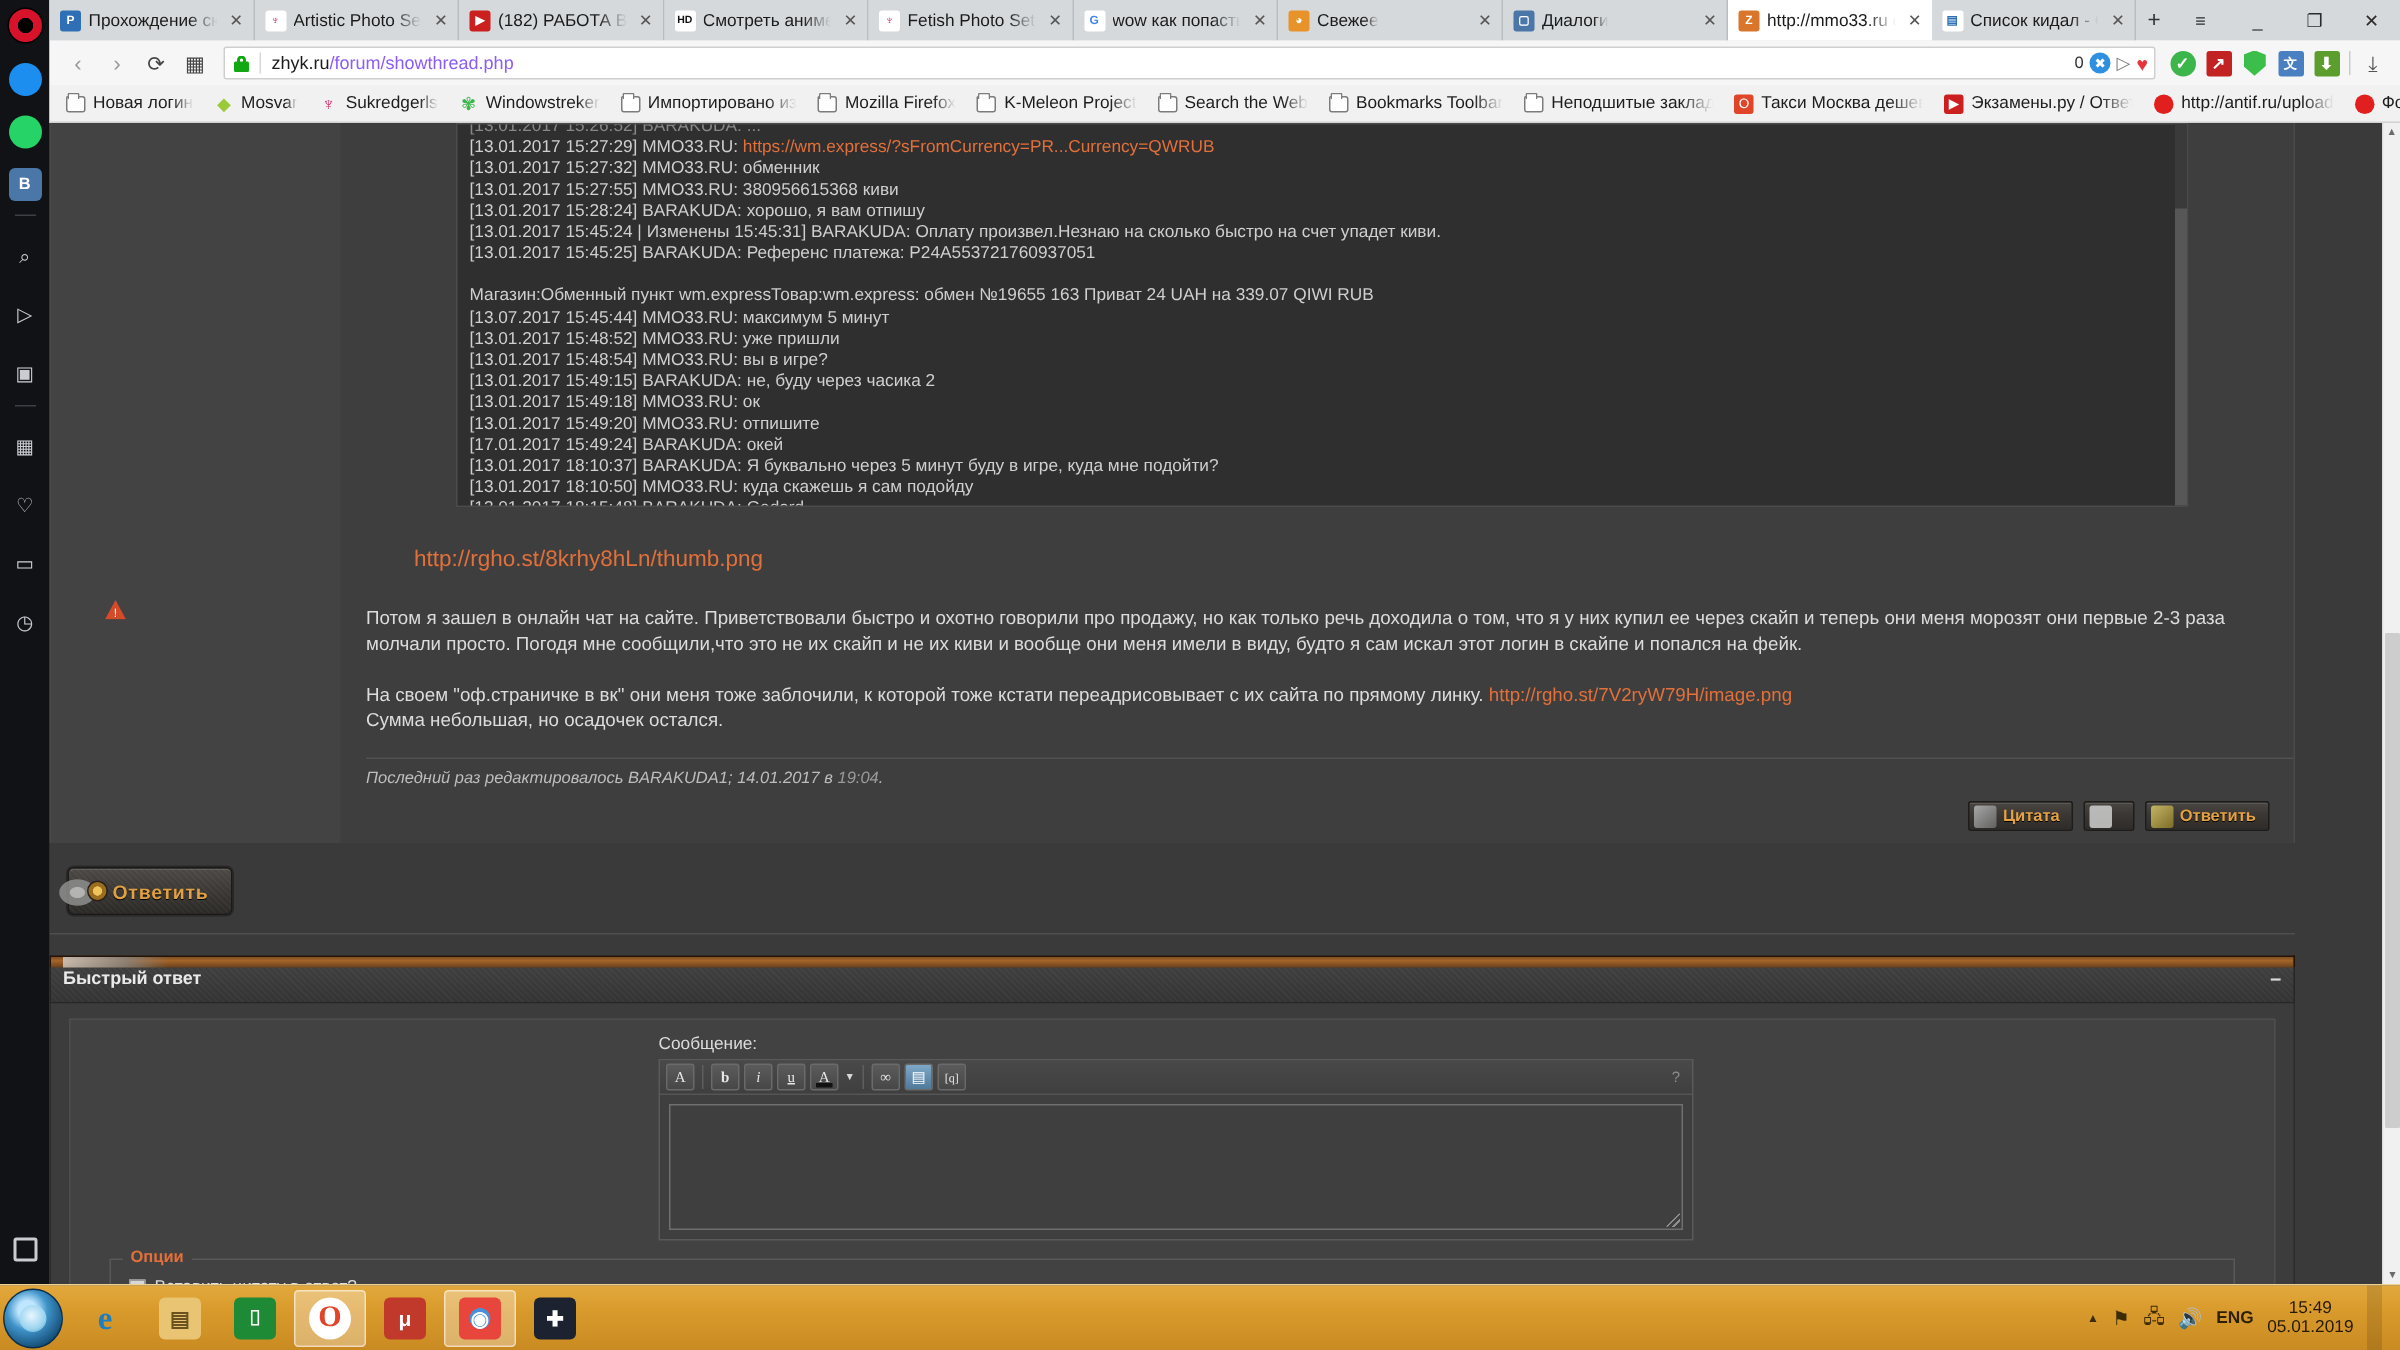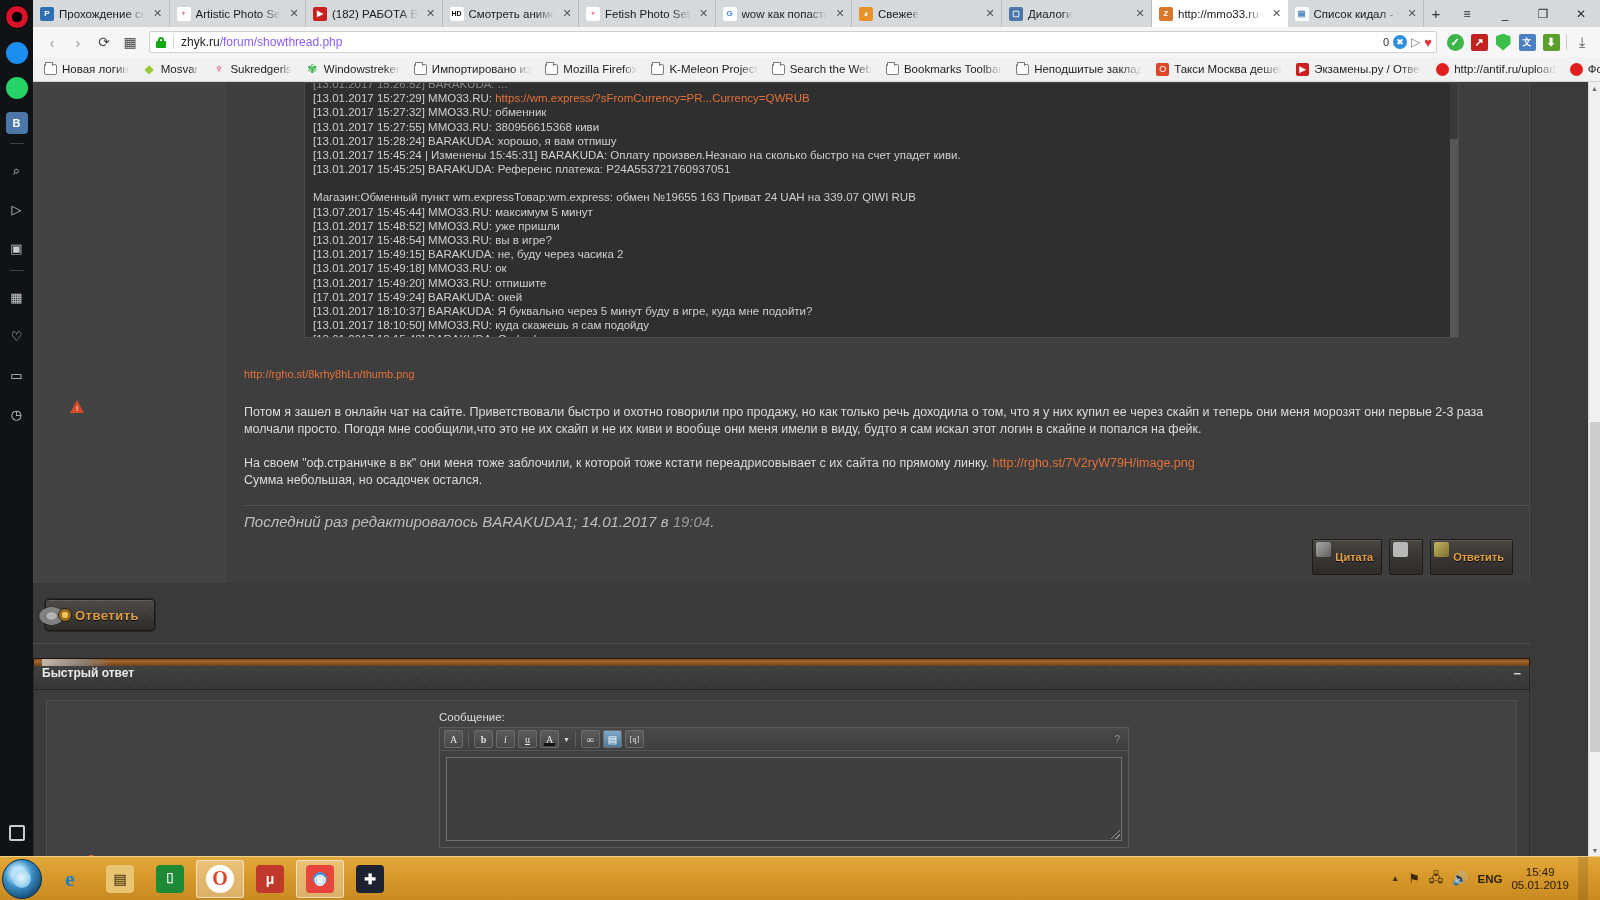--- a/index.html
+++ b/index.html
@@ -176,33 +176,33 @@
   .codebox-inner { padding:2px 6px 4px 8px; }
   .cline { font-size:11.5px; color:#cfcfcf; line-height:14.2px; white-space:nowrap; }
   .cline a { color:#e2703a; text-decoration:none; }
   .cblank { height:14px; }
   .code-scroll {
     position:absolute; right:0; top:0; width:8px; height:256px; background:#3a3a3a;
   }
   .code-scroll .thumb { position:absolute; left:0; bottom:0; width:8px; height:200px; background:#575757; }
 
   
-  .plink { color:#e2703a; font-size:11px; text-decoration:none; }
+  .plink { color:#e2703a; font-size:15px; text-decoration:none;margin-left:32px; }
   .ptext { color:#dcdcdc; font-size:12.5px; line-height:17px; }
   .ptext a { color:#e2703a; text-decoration:none; }
   .edited {
-    color:#bdbdbd; font-size:15px; font-style:italic;
+    color:#bdbdbd; font-size:11px; font-style:italic;
     border-top:1px solid #515151; padding-top:7px;
   }
   .edited .etime { color:#9a9a9a; }
 
   
   .post-actions { display:flex; gap:7px; justify-content:flex-end; padding:9px 4px 8px 0; }
   .btn-metal {
-    height:36px; padding:0 8px 0 22px;
+    height:20px; padding:0 8px 0 22px;
     display:flex; align-items:center;
     font-size:11px; font-weight:bold; color:#e4a243;
     background:
       linear-gradient(180deg,#4a4743 0%, #3a3734 45%, #2e2b28 100%);
     border:1px solid #1e1c1a; border-radius:2px;
     position:relative; text-shadow:0 1px 0 #000;
     box-shadow: inset 0 1px 0 rgba(255,255,255,.10);
   }
   .btn-metal:after{
     content:""; position:absolute; left:3px; top:2px; width:15px; height:15px;

